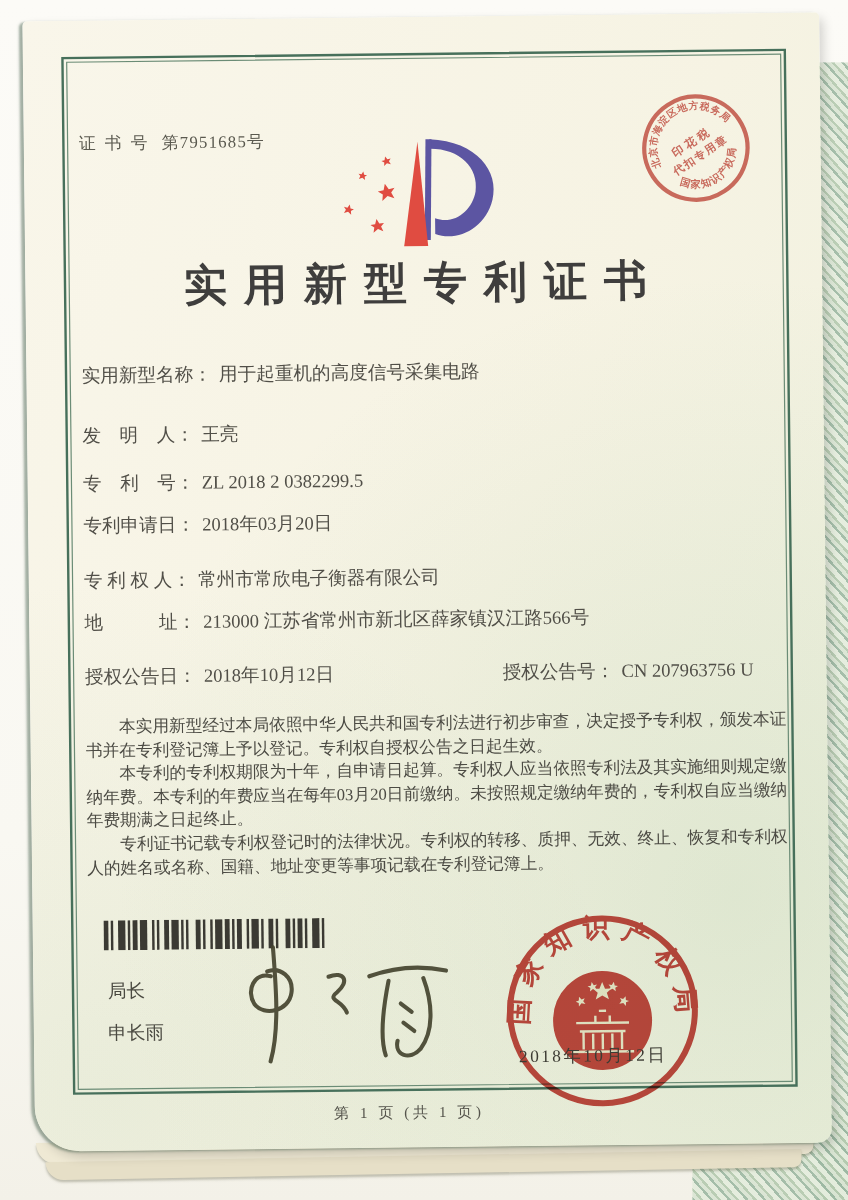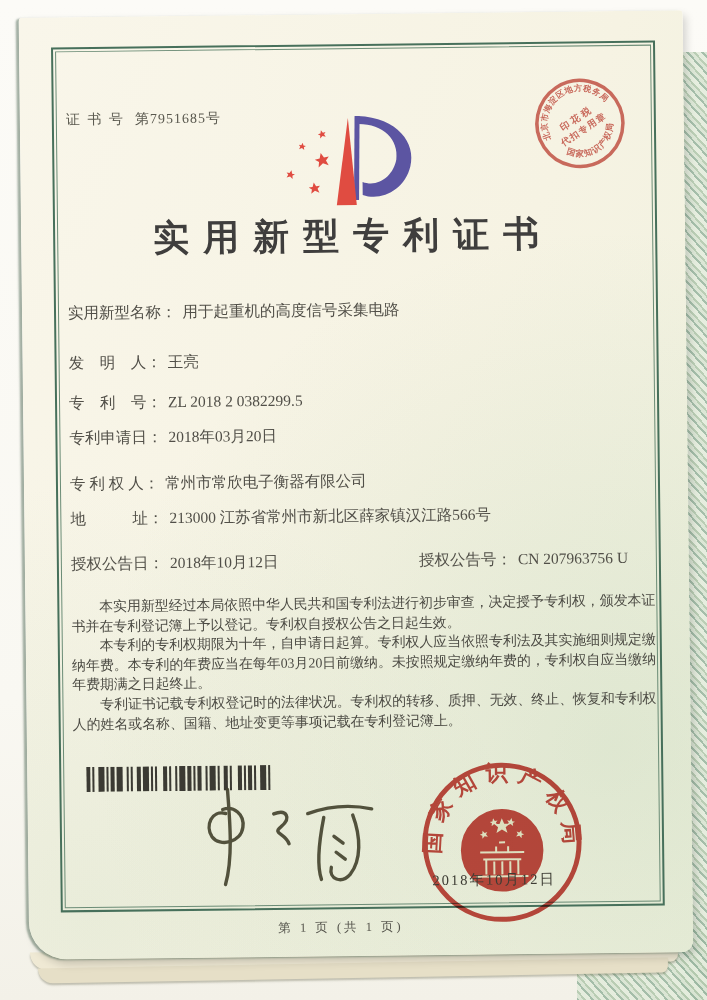--- a/index.html
+++ b/index.html
@@ -164,20 +164,24 @@
           <rect x="143.53" y="0" width="2.02" height="25"></rect>
           <rect x="151.61" y="0" width="4.04" height="25"></rect>
           <rect x="157.68" y="0" width="2.02" height="25"></rect>
           <rect x="161.72" y="0" width="4.04" height="25"></rect>
           <rect x="167.78" y="0" width="2.02" height="25"></rect>
           <rect x="173.85" y="0" width="6.06" height="25"></rect>
           <rect x="181.94" y="0" width="2.02" height="25"></rect>
         </g>
     </svg>
 
+    <div class="officer">
+      <div>局长</div>
+      <div>申长雨</div>
+    </div>
 
     <svg class="sig" width="210" height="108" viewBox="0 0 210 108">
       <g fill="none" stroke="#45442f" stroke-width="3.4" stroke-linecap="round" opacity=".92">
         <path d="M40,32 C26,28 19,44 26,55 C34,66 55,61 57,46 C59,33 48,24 37,28"></path>
         <path d="M42,8 C44,38 47,76 39,103"></path>
         <path d="M88,33 C101,28 106,37 95,46 C86,53 99,52 103,63"></path>
         <path d="M122,33 C145,25 168,25 186,29"></path>
         <path d="M138,37 C133,61 130,84 135,99"></path>
         <path d="M167,35 C175,57 175,80 164,94 C155,104 142,99 145,87"></path>
         <path d="M148,56 l9,7"></path>

